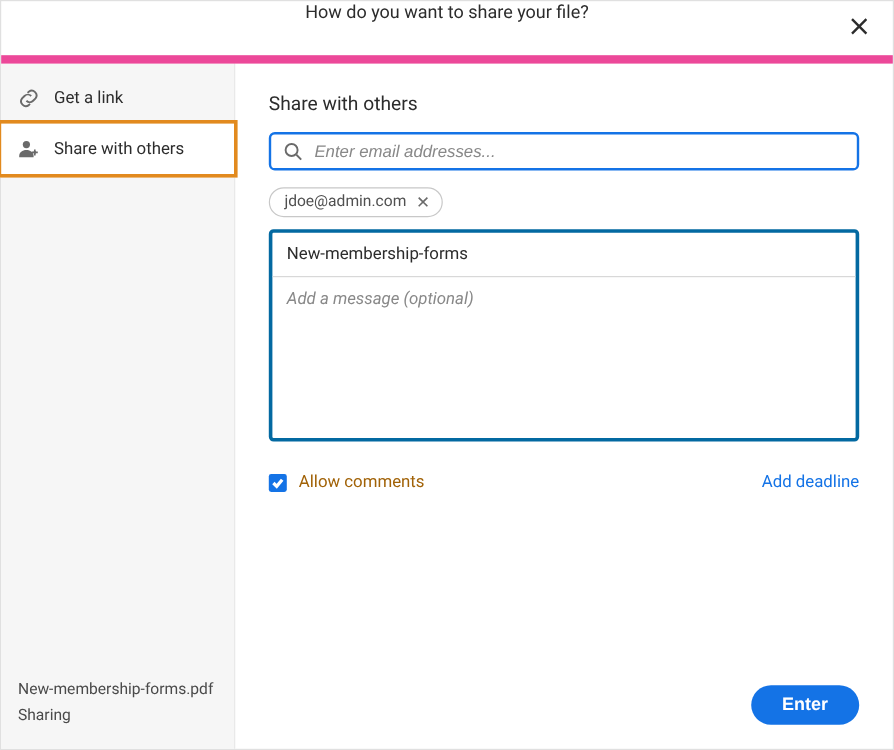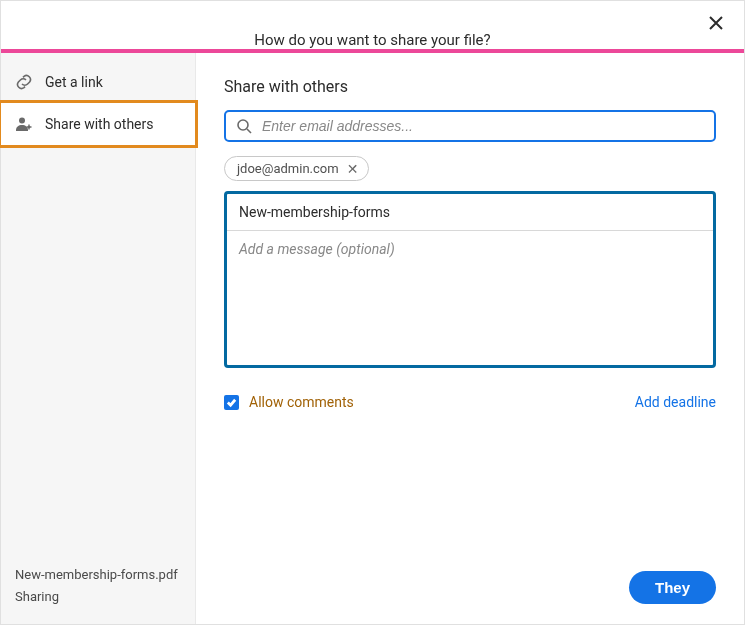--- a/index.html
+++ b/index.html
@@ -16,25 +16,25 @@
     }
     .dialog {
       width: 100%;
       height: 100%;
       display: flex;
       flex-direction: column;
       border: 1px solid #e0e0e0;
     }
     .header {
       display: flex;
-      align-items: flex-end;
+      align-items: flex-start;
       justify-content: center;
       position: relative;
       height: 52px;
-      border-bottom: 4px solid #ec4899;
+      border-bottom: 7px solid #ec4899;
       flex-shrink: 0;
     }
     .header-title {
       font-size: 15px;
       color: #2c2c2c;
     }
     .close-btn {
       position: absolute;
       right: 18px;
       top: 50%;
@@ -312,17 +312,17 @@
           <span class="checkbox-box">
             <svg viewBox="0 0 12 12" fill="none">
                 <path d="M2 6l3 3 5-6"></path>
               </svg>
           </span>
           <span class="checkbox-label">Allow comments</span>
         </div>
         <div class="add-deadline">Add deadline</div>
       </div>
       <div class="send-row">
-        <button class="send-btn">They</button>
+        <button class="send-btn">Enter</button>
       </div>
     </div>
   </div>
 </div>
 
 </body></html>

